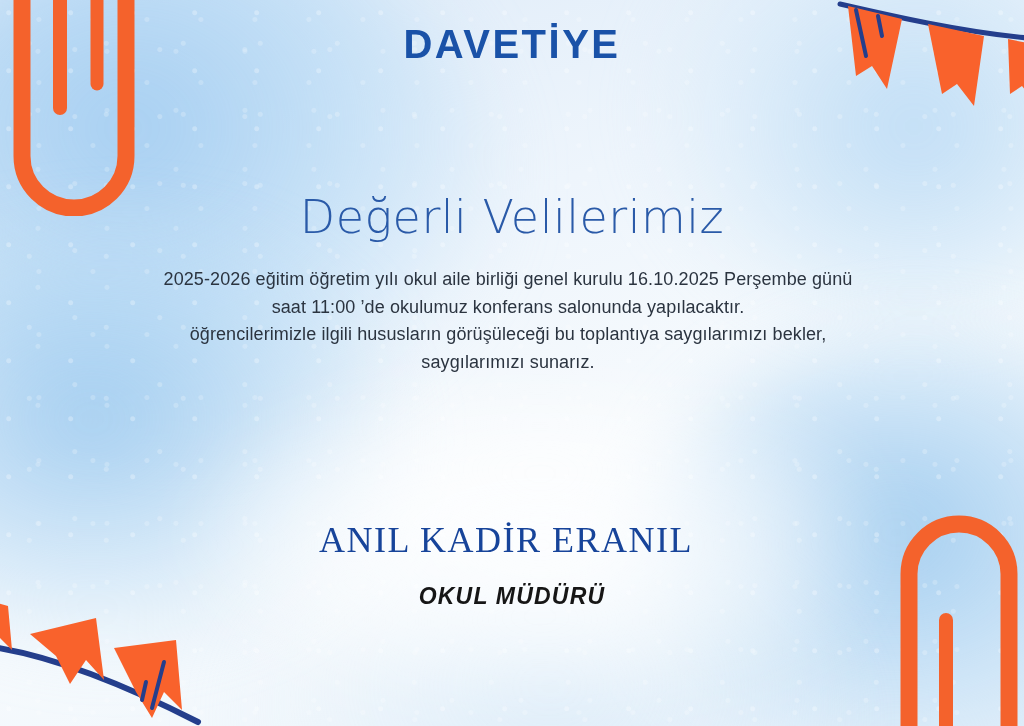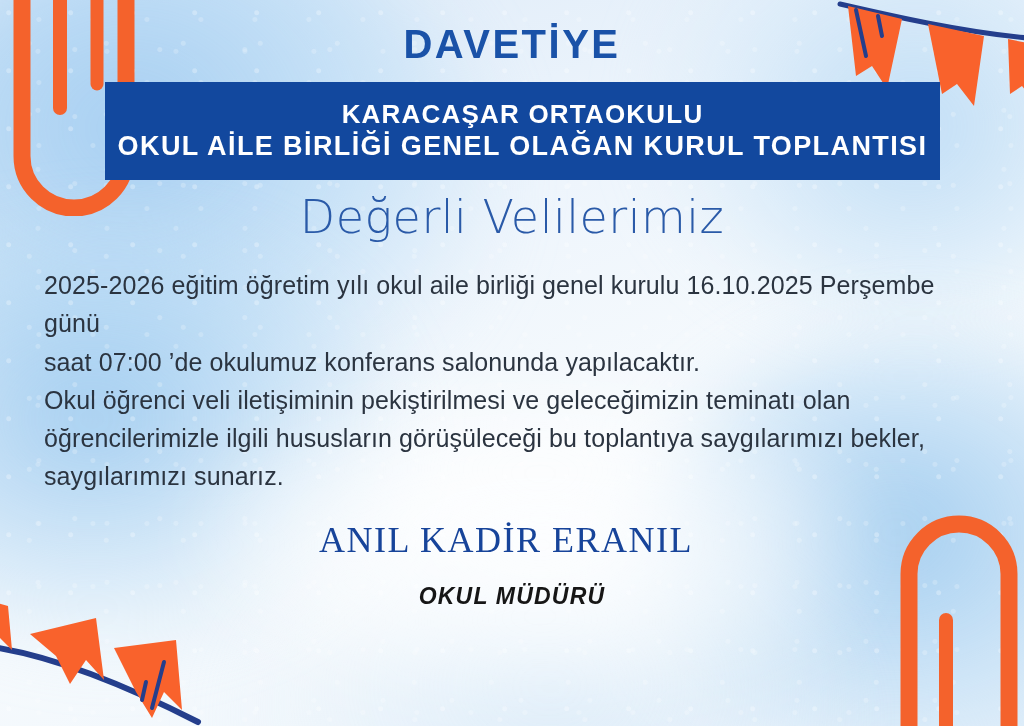--- a/index.html
+++ b/index.html
@@ -130,22 +130,22 @@
     color: #2a5aa8;
     font-family: "DejaVu Sans", sans-serif;
   }
 
   
   .body-text {
     position: absolute;
     left: 44px;
     right: 52px;
     top: 266px;
-    text-align: left;
-    font-size: 25px;
+    text-align: center;
+    font-size: 18px;
     line-height: 1.53;
     color: #2b3440;
     letter-spacing: 0.1px;
   }
   .body-text p { margin: 0; }
 
   
   .sign-name {
     position: absolute;
     left: 0; right: 12px;
@@ -219,31 +219,26 @@
       <path d="M128 48 L190 40 L196 110 L178 92 L166 118 L150 92 Z"></path>
     </g>
     <g stroke="#243e8c" stroke-width="4" stroke-linecap="round" fill="none">
       <path d="M178 62 L166 108"></path>
       <path d="M160 82 L156 100"></path>
     </g>
   </svg>
 
   <div class="title-davetiye">DAVETİYE</div>
 
-  <div class="banner">
-    <div class="banner-line banner-line-1">KARACAŞAR ORTAOKULU</div>
-    <div class="banner-line banner-line-2">OKUL AİLE BİRLİĞİ GENEL OLAĞAN KURUL TOPLANTISI</div>
-  </div>
 
   <div class="greeting">Değerli Velilerimiz</div>
 
   <div class="body-text">
     <p>2025-2026 eğitim öğretim yılı okul aile birliği genel kurulu 16.10.2025 Perşembe günü</p>
-    <p>saat 07:00 ’de okulumuz konferans salonunda yapılacaktır.</p>
-    <p>Okul öğrenci veli iletişiminin pekiştirilmesi ve geleceğimizin teminatı olan</p>
+    <p>saat 11:00 ’de okulumuz konferans salonunda yapılacaktır.</p>
     <p>öğrencilerimizle ilgili hususların görüşüleceği bu toplantıya saygılarımızı bekler,</p>
     <p>saygılarımızı sunarız.</p>
   </div>
 
   <div class="sign-name">ANIL KADİR  ERANIL</div>
   <div class="sign-role">OKUL MÜDÜRÜ</div>
 
 </div>
 
 </body></html>

